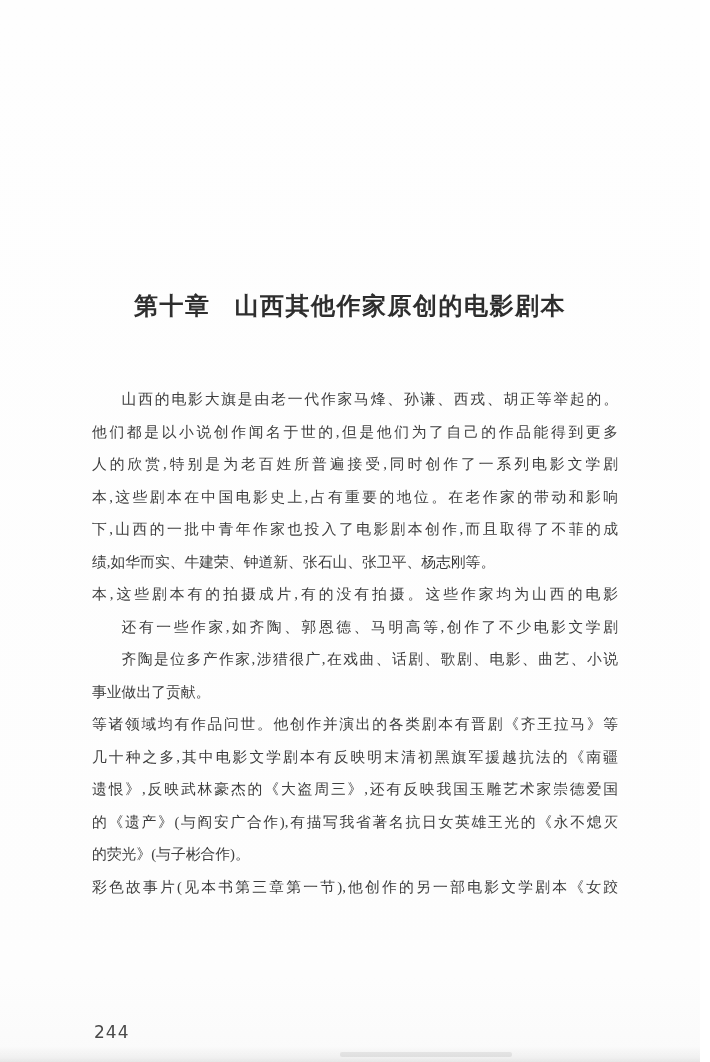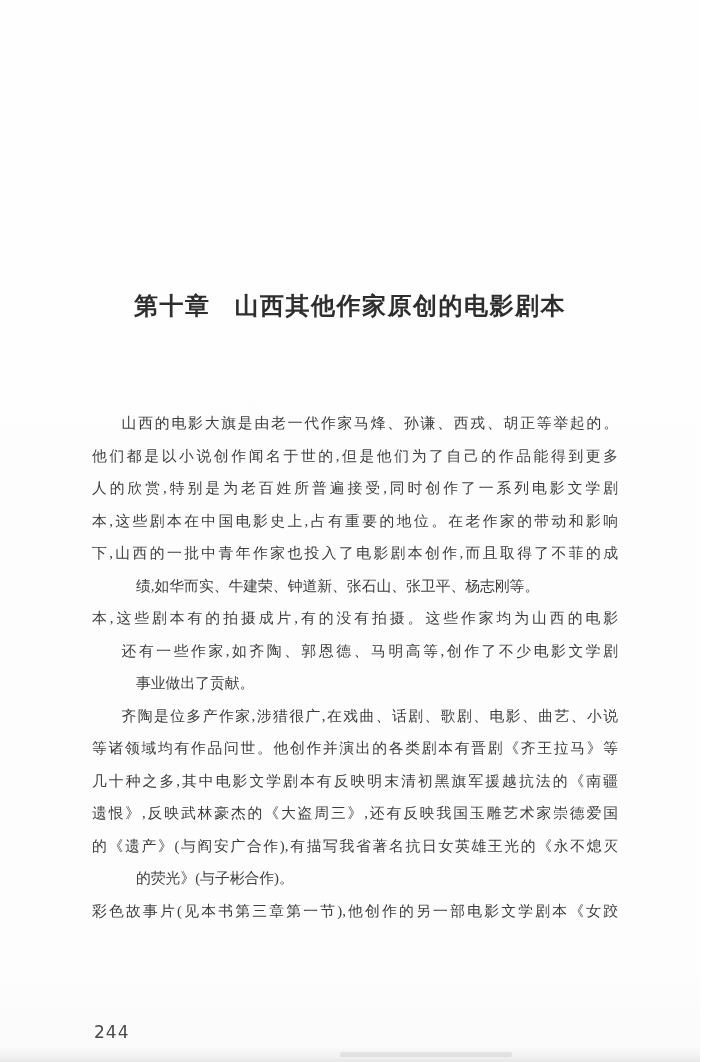--- a/index.html
+++ b/index.html
@@ -27,40 +27,39 @@
     color: #2e2e2e;
     letter-spacing: 1.5px;
     white-space: nowrap;
   }
   .chapter-heading .heading-gap {
     display: inline-block;
     width: 24px;
   }
   .body-text {
     position: absolute;
-    top: 407px;
+    top: 383px;
     left: 92px;
     width: 526px;
     font-size: 14.8px;
     color: #3d3d3d;
   }
   .text-line {
     height: 32.5px;
     line-height: 32.5px;
     overflow: hidden;
     text-align: justify;
     text-align-last: justify;
     white-space: normal;
   }
   .text-line.indent {
     text-indent: 2em;
   }
   .text-line.para-end {
     text-align-last: left;
-    margin-left: 44px;
   }
   .page-number {
     position: absolute;
     left: 94px;
     top: 977px;
     font-size: 17px;
     line-height: 22px;
     color: #4a4a4a;
     letter-spacing: 1px;
     font-family: "DejaVu Sans", "Liberation Sans", sans-serif;
@@ -97,23 +96,23 @@
 
     <div class="text-line indent">山西的电影大旗是由老一代作家马烽、孙谦、西戎、胡正等举起的。</div>
     <div class="text-line">他们都是以小说创作闻名于世的,但是他们为了自己的作品能得到更多</div>
     <div class="text-line">人的欣赏,特别是为老百姓所普遍接受,同时创作了一系列电影文学剧</div>
     <div class="text-line">本,这些剧本在中国电影史上,占有重要的地位。在老作家的带动和影响</div>
     <div class="text-line">下,山西的一批中青年作家也投入了电影剧本创作,而且取得了不菲的成</div>
     <div class="text-line para-end">绩,如华而实、牛建荣、钟道新、张石山、张卫平、杨志刚等。</div>
 
     <div class="text-line">本,这些剧本有的拍摄成片,有的没有拍摄。这些作家均为山西的电影</div>
     <div class="text-line indent">还有一些作家,如齐陶、郭恩德、马明高等,创作了不少电影文学剧</div>
+    <div class="text-line indent">齐陶是位多产作家,涉猎很广,在戏曲、话剧、歌剧、电影、曲艺、小说</div>
+
     <div class="text-line para-end">事业做出了贡献。</div>
-
-    <div class="text-line indent">齐陶是位多产作家,涉猎很广,在戏曲、话剧、歌剧、电影、曲艺、小说</div>
     <div class="text-line">等诸领域均有作品问世。他创作并演出的各类剧本有晋剧《齐王拉马》等</div>
     <div class="text-line">几十种之多,其中电影文学剧本有反映明末清初黑旗军援越抗法的《南疆</div>
     <div class="text-line">遗恨》,反映武林豪杰的《大盗周三》,还有反映我国玉雕艺术家崇德爱国</div>
     <div class="text-line">的《遗产》(与阎安广合作),有描写我省著名抗日女英雄王光的《永不熄灭</div>
     <div class="text-line para-end">的荧光》(与子彬合作)。</div>
 
     <div class="text-line">彩色故事片(见本书第三章第一节),他创作的另一部电影文学剧本《女跤</div>
   </div>
 
   <div class="page-number">244</div>

